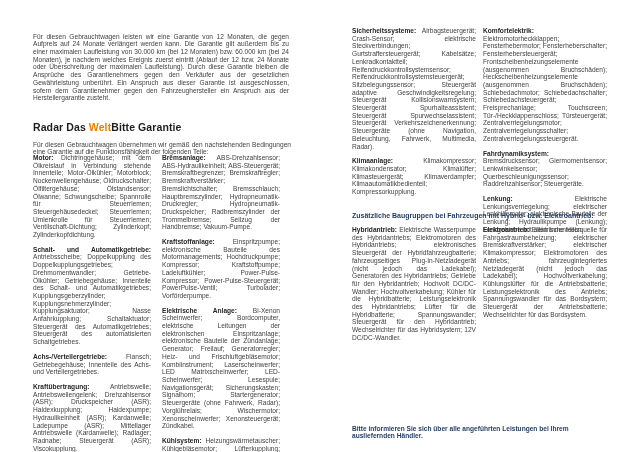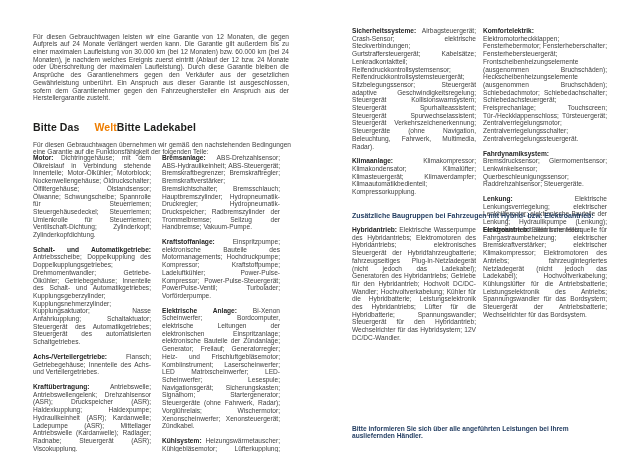--- a/index.html
+++ b/index.html
@@ -19,21 +19,21 @@
     color:#3f3f3f;
   }
   .sec{margin:0 0 7px 0;}
   .sec b{color:#262626;}
   .intro{left:33px;top:26px;width:256px;}
   .page-heading{
     left:33px;top:114px;width:300px;
     font-size:10.5px;font-weight:bold;color:#1d1d1b;
     letter-spacing:.1px;
   }
-  .page-heading .brand-orange{color:#ee7d00;margin-left:12px;}
+  .page-heading .brand-orange{color:#ee7d00;}
   .lead{left:33px;top:134px;width:258px;}
   .col{width:118px;}
   .col1{left:33px;top:154px;}
   .col2{left:162px;top:154px;}
   .col3{left:352px;top:27px;width:124px;}
   .col4{left:483px;top:27px;width:124px;}
   .subheading{
     left:352px;top:205px;width:258px;
     font-size:7px;font-weight:bold;color:#1f3a5f;
   }
@@ -53,21 +53,21 @@
   <p class="sec"><b>Sicherheitssysteme:</b><span> Airbagsteuergerät; Crash-Sensor; elektrische Steckverbindungen; Gurtstraffersteuergerät; Kabelsätze; Lenkradkontaktteil; Reifendruckkontrollsystemsensor; Reifendruckkontrollsystemsteuergerät; Sitzbelegungssensor; Steuergerät adaptive Geschwindigkeitsregelung; Steuergerät Kollisionswarnsystem; Steuergerät Spurhalteassistent; Steuergerät Spurwechselassistent; Steuergerät Verkehrszeichenerkennung; Steuergeräte (ohne Navigation, Beleuchtung, Fahrwerk, Multimedia, Radar).</span></p>
   <p class="sec"><b>Klimaanlage:</b><span> Klimakompressor; Klimakondensator; Klimalüfter; Klimasteuergerät; Klimaverdampfer; Klimaautomatikbedienteil; Kompressorkupplung.</span></p>
 </div>
 
 <div class="abs col4 body-text">
   <p class="sec"><b>Komfortelektrik:</b><span> Elektromotorheckklappen; Fensterhebermotor; Fensterheberschalter; Fensterhebersteuergerät; Frontscheibenheizungselemente (ausgenommen Bruchschäden); Heckscheibenheizungselemente (ausgenommen Bruchschäden); Schiebedachmotor; Schiebedachschalter; Schiebedachsteuergerät; Freisprechanlage; Touchscreen; Tür-/Heckklappenschloss; Türsteuergerät; Zentralverriegelungsmotor; Zentralverriegelungsschalter; Zentralverriegelungssteuergerät.</span></p>
   <p class="sec"><b>Fahrdynamiksystem:</b><span> Bremsdrucksensor; Giermomentsensor; Lenkwinkelsensor; Querbeschleunigungssensor; Raddrehzahlsensor; Steuergeräte.</span></p>
   <p class="sec"><b>Lenkung:</b><span> Elektrische Lenkungsverriegelung; elektrischer Lenkhilfemotor; elektronische Bauteile der Lenkung; Hydraulikpumpe (Lenkung); Lenkgetriebe mit allen Innenteilen.</span></p>
 </div>
 
-<h1 class="abs page-heading"><span>Bitte Das </span><span class="brand-orange">Welt</span><span>Bitte</span><span> Ladekabel</span></h1>
+<h1 class="abs page-heading"><span>Radar Das </span><span class="brand-orange">Welt</span><span>Bitte</span><span> Garantie</span></h1>
 
 <p class="abs lead body-text">Für diesen Gebrauchtwagen übernehmen wir gemäß den nachstehenden Bedingungen eine Garantie auf die Funktionsfähigkeit der folgenden Teile:</p>
 
 <div class="abs col col1 body-text">
   <p class="sec"><b>Motor:</b><span> Dichtringgehäuse; mit dem Ölkreislauf in Verbindung stehende Innenteile; Motor-Ölkühler; Motorblock; Nockenwellengehäuse; Öldruckschalter; Ölfiltergehäuse; Ölstandsensor; Ölwanne; Schwungscheibe; Spannrolle für Steuerriemen; Steuergehäusedeckel; Steuerriemen; Umlenkrolle für Steuerriemen; Ventilschaft-Dichtung; Zylinderkopf; Zylinderkopfdichtung.</span></p>
   <p class="sec"><b>Schalt- und Automatikgetriebe:</b><span> Antriebsscheibe; Doppelkupplung des Doppelkupplungsgetriebes; Drehmomentwandler; Getriebe-Ölkühler; Getriebegehäuse; Innenteile des Schalt- und Automatikgetriebes; Kupplungsgeberzylinder; Kupplungsnehmerzylinder; Kupplungsaktuator; Nasse Anfahrkupplung; Schaltaktuator; Steuergerät des Automatikgetriebes; Steuergerät des automatisierten Schaltgetriebes.</span></p>
   <p class="sec"><b>Achs-/Verteilergetriebe:</b><span> Flansch; Getriebegehäuse; Innenteile des Achs- und Verteilergetriebes.</span></p>
   <p class="sec"><b>Kraftübertragung:</b><span> Antriebswelle; Antriebswellengelenk; Drehzahlsensor (ASR); Druckspeicher (ASR); Haldexkupplung; Haldexpumpe; Hydraulikeinheit (ASR); Kardanwelle; Ladepumpe (ASR); Mittellager Antriebswelle (Kardanwelle); Radlager; Radnabe; Steuergerät (ASR); Viscokupplung.</span></p>
 
 </div>

